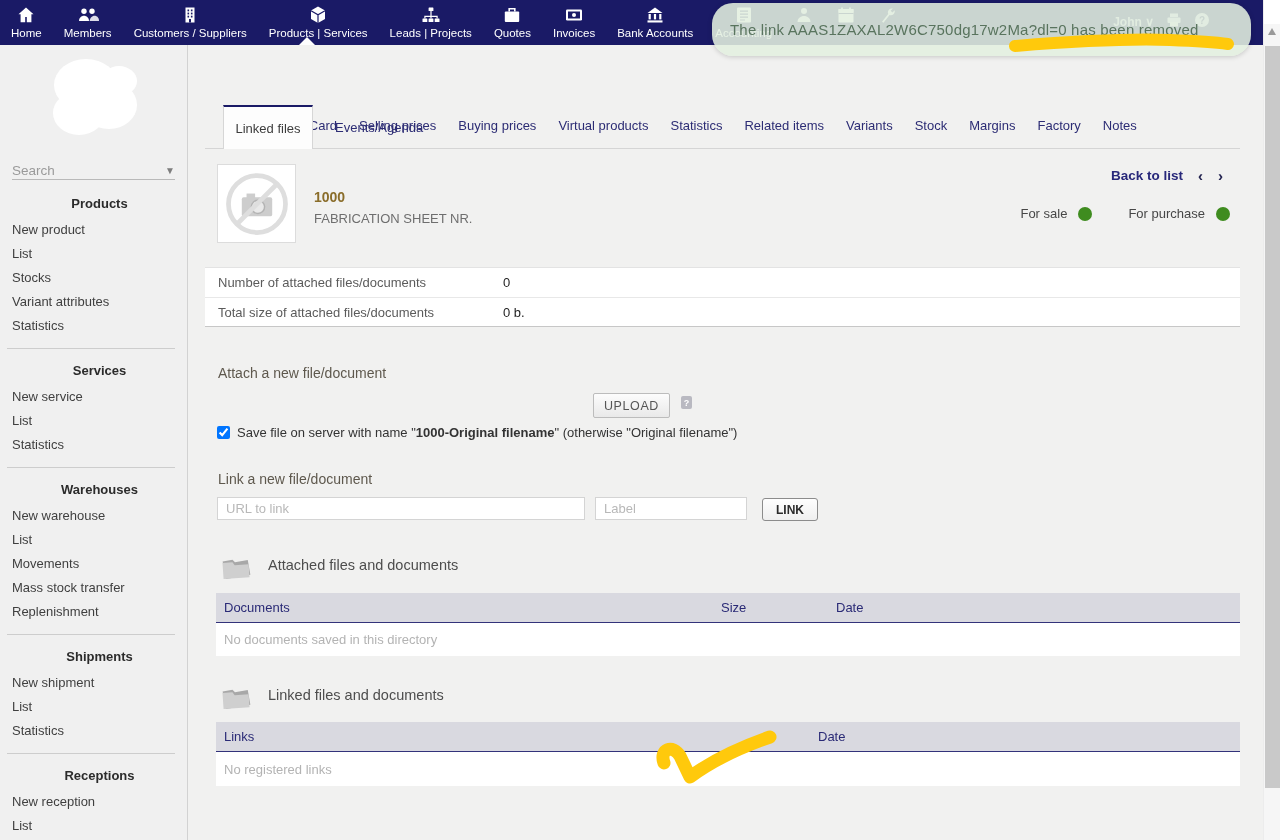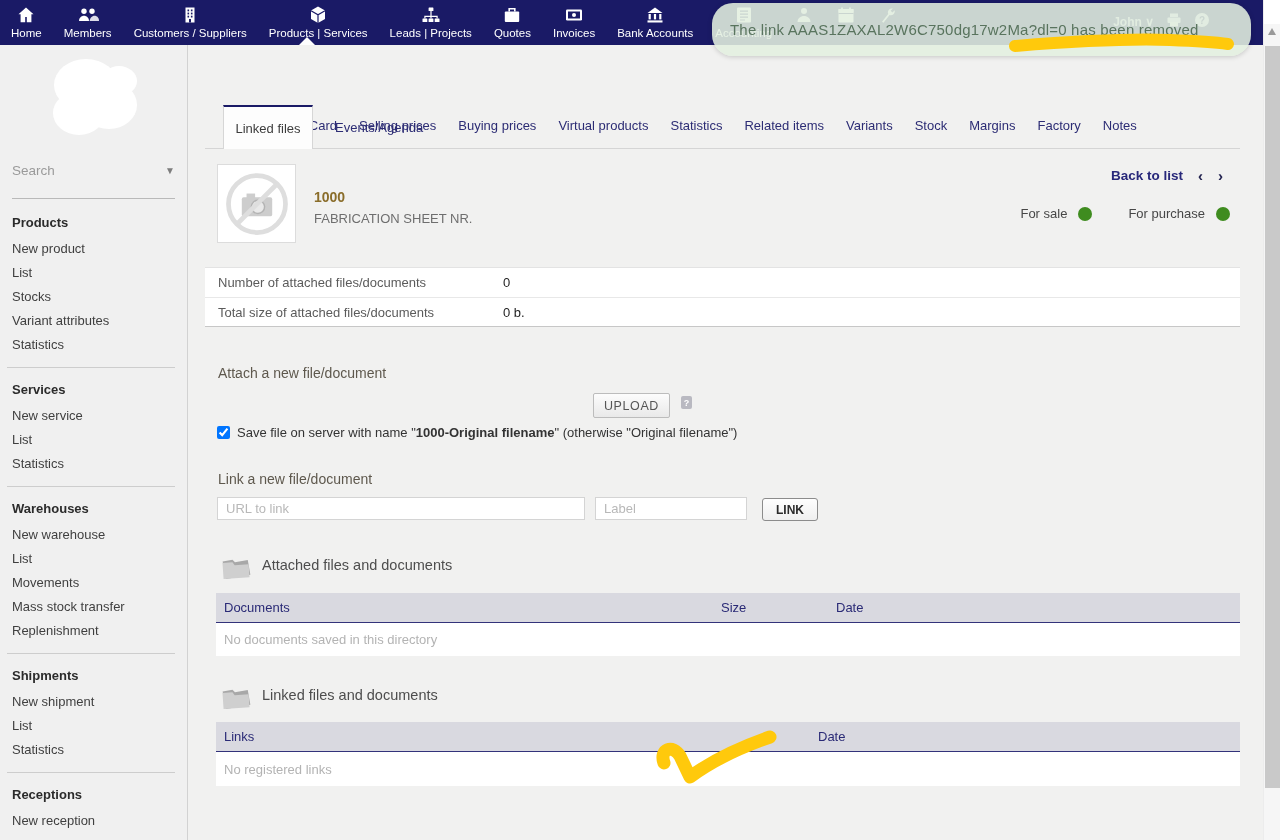--- a/index.html
+++ b/index.html
@@ -21,26 +21,26 @@
 
   
   .scrollbar { position:absolute; right:0; top:0; width:17px; height:840px; background:#f6f6f6; border-left:1px solid #ececec; z-index:40; }
   .sb-topwhite { position:absolute; top:0; left:0; width:17px; height:24px; background:#fff; }
   .sb-arrow { position:absolute; top:28px; left:4px; width:0; height:0; border-left:4.5px solid transparent; border-right:4.5px solid transparent; border-bottom:7px solid #9a9a9a; }
   .sb-thumb { position:absolute; top:46px; left:1px; width:15px; height:742px; background:#c9c9c9; }
 
   
   .sidebar { position:absolute; left:0; top:45px; width:188px; height:795px; background:#f0f0f0; border-right:1px solid #d2d2d2; overflow:hidden; z-index:5; }
   .logo-blob { margin:10px auto 0; width:140px; height:88px; }
-  .search-row { margin:20px 12px 0 12px; display:flex; justify-content:space-between; align-items:center; border-bottom:1px solid #b9b9b9; padding-bottom:20px; }
+  .search-row { margin:20px 12px 0 12px; display:flex; justify-content:space-between; align-items:center; border-bottom:1px solid #b9b9b9; padding-bottom:1px; }
   .search-text { color:#9a9a9a; font-size:13.5px; }
   .search-caret { color:#7d7d7d; font-size:10px; }
   .snav { margin-top:2px; }
   .snav .sep { border-top:1px solid #cdcdcd; margin:11px 12px 0 7px; }
-  .snav .shead { font-size:13px; font-weight:bold; color:#2b2b2b; padding:14px 0 6px 12px; }
+  .snav .shead { font-size:13px; font-weight:bold; color:#2b2b2b; padding:14px 0 6px 12px;text-align:center; }
   .snav .sitem { font-size:13px; color:#3f3f3f; padding:4.5px 0 4.5px 12px; cursor:pointer; }
 
   
   .main { position:absolute; left:188px; top:45px; width:1092px; height:795px; }
 
   .tabs1 { position:absolute; left:36px; top:73px; display:flex; gap:22px; align-items:center; }
   .obj-tab { display:flex; align-items:center; gap:5px; color:#9a9a9a; font-size:13px; }
   .tab1 { color:#2c2c74; font-size:13px; cursor:pointer; white-space:nowrap; }
 
   .subtabs { position:absolute; left:35px; top:60px; height:44px; display:flex; align-items:stretch; z-index:3; }
@@ -72,21 +72,21 @@
   .upload-btn { position:absolute; left:405px; top:348px; width:77px; height:25px; background:linear-gradient(#fcfcfc,#e9e9e9); border:1px solid #bcbcbc; border-radius:2px; font-size:12.5px; color:#555; letter-spacing:.6px; display:flex; align-items:center; justify-content:center; cursor:pointer; }
   .help-ic { position:absolute; left:493px; top:351px; width:11px; height:13px; background:#b9b9c1; border-radius:2px; color:#fff; font-size:9px; font-weight:bold; display:flex; align-items:center; justify-content:center; }
   .saverow { position:absolute; left:29px; top:380px; display:flex; align-items:center; gap:7px; font-size:13px; color:#333; }
   .saverow b { font-weight:bold; }
 
   .txtinput { position:absolute; height:23px; border:1px solid #d4d4d4; background:#fff; font-size:13px; padding:0 8px; color:#333; font-family:"Liberation Sans",sans-serif; }
   .txtinput::placeholder { color:#b8b8b8; }
   .link-btn { position:absolute; left:574px; top:453px; width:56px; height:23px; background:linear-gradient(#fefefe,#efefef); border:1px solid #8c8c8c; border-radius:3px; font-size:12px; font-weight:bold; color:#2b2b2b; display:flex; align-items:center; justify-content:center; cursor:pointer; }
 
   .folder-ic { position:absolute; left:31px; width:36px; height:32px; }
-  .big-title { position:absolute; left:74px; font-size:14.5px; color:#4d4d4d; }
+  .big-title { position:absolute; left:80px; font-size:14.5px; color:#4d4d4d; }
 
   .dtable { position:absolute; left:28px; width:1024px; }
   .thead { display:flex; align-items:center; height:30px; background:#d9d9e0; border-bottom:1px solid #32327a; font-size:13px; color:#2a2a76; }
   .thead .c1 { padding-left:8px; }
   .trow { display:flex; align-items:center; height:33px; background:#fff; font-size:13px; color:#b3b3b3; }
   .trow .c1 { padding-left:8px; }
   .t1c1 { width:505px; } .t1c2 { width:115px; }
   .t2c1 { width:602px; }
 
   

